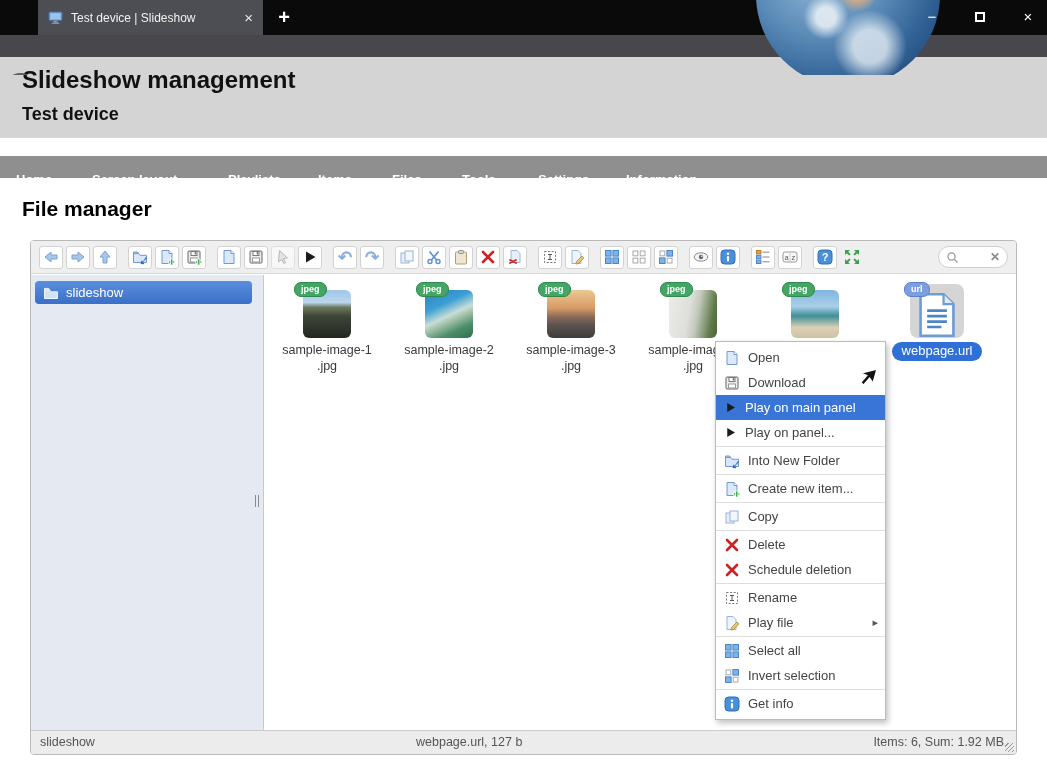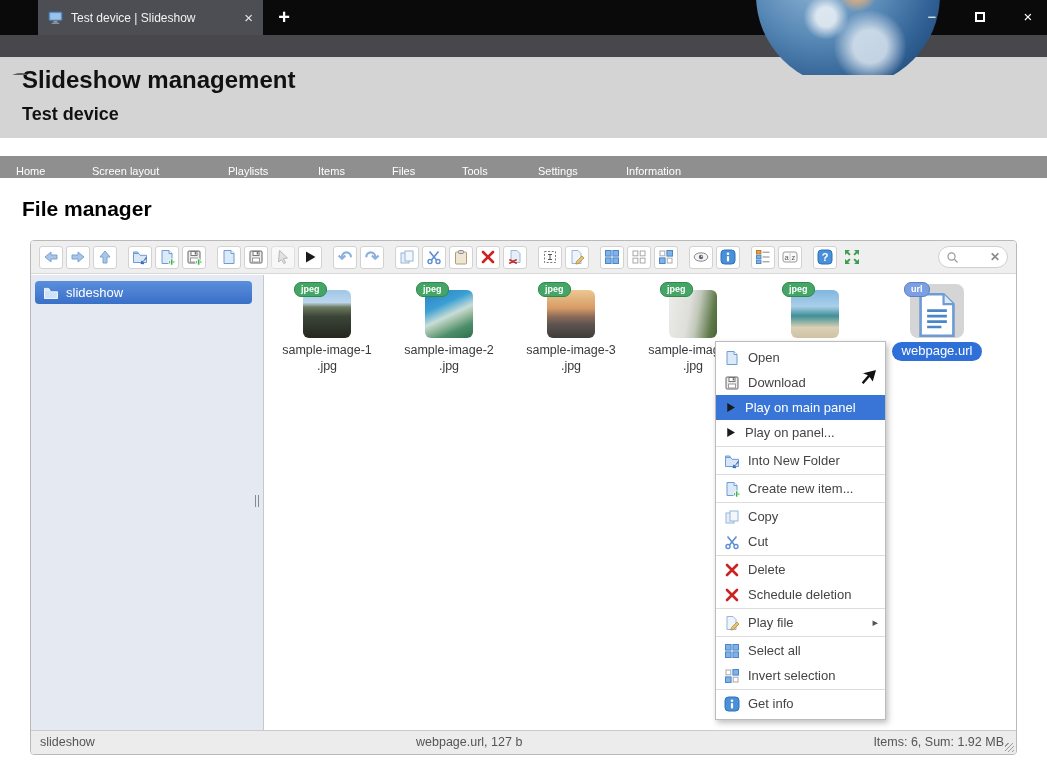--- a/index.html
+++ b/index.html
@@ -30,21 +30,21 @@
     font-size:17px; text-align:center; line-height:31px; z-index:3; }
 
   
   #page-header { position:absolute; top:57px; left:0; width:1047px; height:81px; background:#d4d4d4; }
   #h-title { position:absolute; left:22px; top:9px; font-size:24px; font-weight:bold; color:#111; }
   #h-sub { position:absolute; left:22px; top:47px; font-size:18px; font-weight:bold; color:#111; }
   #userbox { position:absolute; left:868px; top:0px; width:162px; height:41px; background:#d7d7d7;
     border:1px solid #9d9d9d; border-top:none; border-radius:0 0 12px 12px; text-align:center; font-size:13px; color:#222; padding-top:4px; }
   #userbox a { color:#222; text-decoration:underline; }
   #navmenu { position:absolute; top:156px; left:0; width:1047px; height:22px; background:#8f8f8f; }
-  .navitem { position:absolute; top:9px; color:#fff; font-weight:normal; font-size:11px; white-space:nowrap; }
+  .navitem { position:absolute; top:16px; color:#fff; font-weight:bold; font-size:13px; white-space:nowrap; }
   #page-title { position:absolute; left:22px; top:197px; font-size:21px; font-weight:bold; color:#000; }
 
   
   #finder { position:absolute; left:30px; top:240px; width:987px; height:515px; background:#fff;
     border:1px solid #b9b9b9; border-radius:4px; overflow:hidden; }
   #ftoolbar { height:33px; background:#efefef; border-bottom:1px solid #d8d8d8; display:flex; align-items:center; padding:0 8px; }
   .tgroup { display:flex; gap:3px; margin-right:11px; }
   .tbtn { width:24px; height:23px; background:#fff; border:1px solid #d2d2d2; border-radius:3px; display:flex; align-items:center; justify-content:center; }
   .tbtn.disabled { opacity:.55; }
   .ic { width:16px; height:16px; display:block; }
@@ -590,40 +590,40 @@
       </svg>
       <span>Create new item...</span>
     </div>
   <div class="msep"></div>
   <div class="mitem">
       <svg class="ic">
         <use href="#s-copy"></use>
       </svg>
       <span>Copy</span>
     </div>
-  <div class="mitem">
-      <svg class="ic">
-        <use href="#s-scissors"></use>
-      </svg>
-      <span>Cut</span>
-    </div>
   <div class="msep"></div>
   <div class="mitem">
       <svg class="ic">
         <use href="#s-x"></use>
       </svg>
       <span>Delete</span>
     </div>
   <div class="mitem">
       <svg class="ic">
         <use href="#s-x"></use>
       </svg>
       <span>Schedule deletion</span>
     </div>
   <div class="msep"></div>
+  <div class="mitem">
+      <svg class="ic">
+        <use href="#s-rename"></use>
+      </svg>
+      <span>Rename</span>
+    </div>
   <div class="mitem">
       <svg class="ic">
         <use href="#s-edit"></use>
       </svg>
       <span>Play file</span>
       <span class="subarrow">▸</span>
     </div>
   <div class="msep"></div>
   <div class="mitem">
       <svg class="ic">

